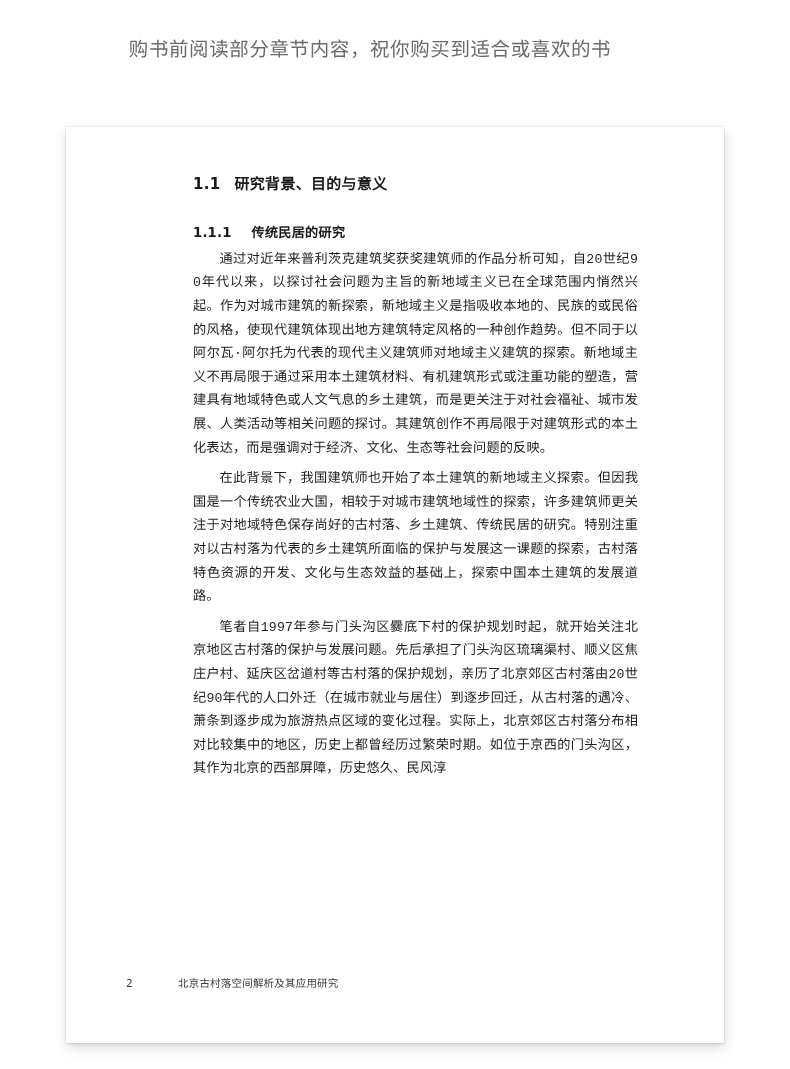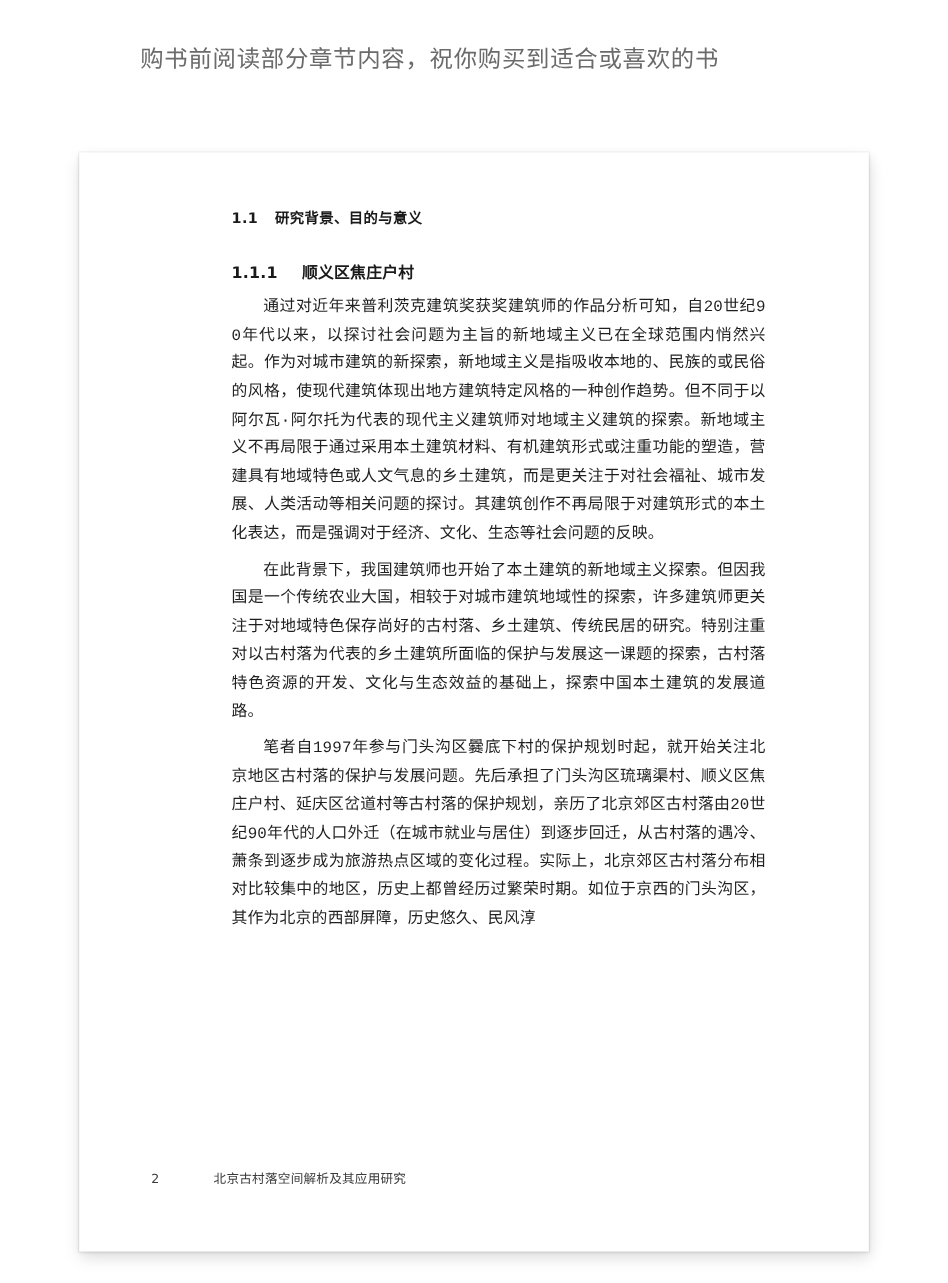--- a/index.html
+++ b/index.html
@@ -20,20 +20,21 @@
   .promo-banner {
     position: absolute;
     left: 0;
     top: 0;
     width: 716px;
     height: 100px;
     display: flex;
     align-items: center;
     justify-content: center;
     background: #ffffff;
+    padding-left: 12px;
   }
   .promo-banner-text {
     font-family: "DejaVu Sans", "Liberation Sans", sans-serif;
     font-size: 19.5px;
     letter-spacing: 0.6px;
     color: #6b6b6b;
     white-space: nowrap;
     line-height: 1;
     -webkit-font-smoothing: antialiased;
   }
@@ -64,21 +65,21 @@
   
   .text-column {
     position: absolute;
     left: 127px;
     top: 48px;
     width: 445px;
   }
 
   .heading-1 {
     font-family: "DejaVu Sans", "Liberation Sans", sans-serif;
-    font-size: 12px;
+    font-size: 15px;
     font-weight: bold;
     color: #1a1a1a;
     line-height: 1.2;
     margin: 0 0 0 0;
     letter-spacing: 0.3px;
     white-space: nowrap;
   }
   .heading-1 .num { margin-right: 14px; }
 
   .heading-2 {
@@ -158,21 +159,21 @@
 <div class="page-sheet">
   <div class="page-inner">
 
     <div class="text-column">
 
       <h1 class="heading-1">
         <span class="num">1.1</span><span>研究背景、目的与意义</span>
       </h1>
 
       <h2 class="heading-2">
-        <span class="num">1.1.1</span><span>顺义区焦庄户村</span>
+        <span class="num">1.1.1</span><span>传统民居的研究</span>
       </h2>
 
 
       <p class="body-paragraph">通过对近年来普利茨克建筑奖获奖建筑师的作品分析可知，自20世纪90年代以来，以探讨社会问题为主旨的新地域主义已在全球范围内悄然兴起。作为对城市建筑的新探索，新地域主义是指吸收本地的、民族的或民俗的风格，使现代建筑体现出地方建筑特定风格的一种创作趋势。但不同于以阿尔瓦·阿尔托为代表的现代主义建筑师对地域主义建筑的探索。新地域主义不再局限于通过采用本土建筑材料、有机建筑形式或注重功能的塑造，营建具有地域特色或人文气息的乡土建筑，而是更关注于对社会福祉、城市发展、人类活动等相关问题的探讨。其建筑创作不再局限于对建筑形式的本土化表达，而是强调对于经济、文化、生态等社会问题的反映。</p>
       <p class="body-paragraph">在此背景下，我国建筑师也开始了本土建筑的新地域主义探索。但因我国是一个传统农业大国，相较于对城市建筑地域性的探索，许多建筑师更关注于对地域特色保存尚好的古村落、乡土建筑、传统民居的研究。特别注重对以古村落为代表的乡土建筑所面临的保护与发展这一课题的探索，古村落特色资源的开发、文化与生态效益的基础上，探索中国本土建筑的发展道路。</p>
       <p class="body-paragraph">笔者自1997年参与门头沟区爨底下村的保护规划时起，就开始关注北京地区古村落的保护与发展问题。先后承担了门头沟区琉璃渠村、顺义区焦庄户村、延庆区岔道村等古村落的保护规划，亲历了北京郊区古村落由20世纪90年代的人口外迁（在城市就业与居住）到逐步回迁，从古村落的遇冷、萧条到逐步成为旅游热点区域的变化过程。实际上，北京郊区古村落分布相对比较集中的地区，历史上都曾经历过繁荣时期。如位于京西的门头沟区，其作为北京的西部屏障，历史悠久、民风淳</p>
 
     </div>
 
     <div class="page-footer">

